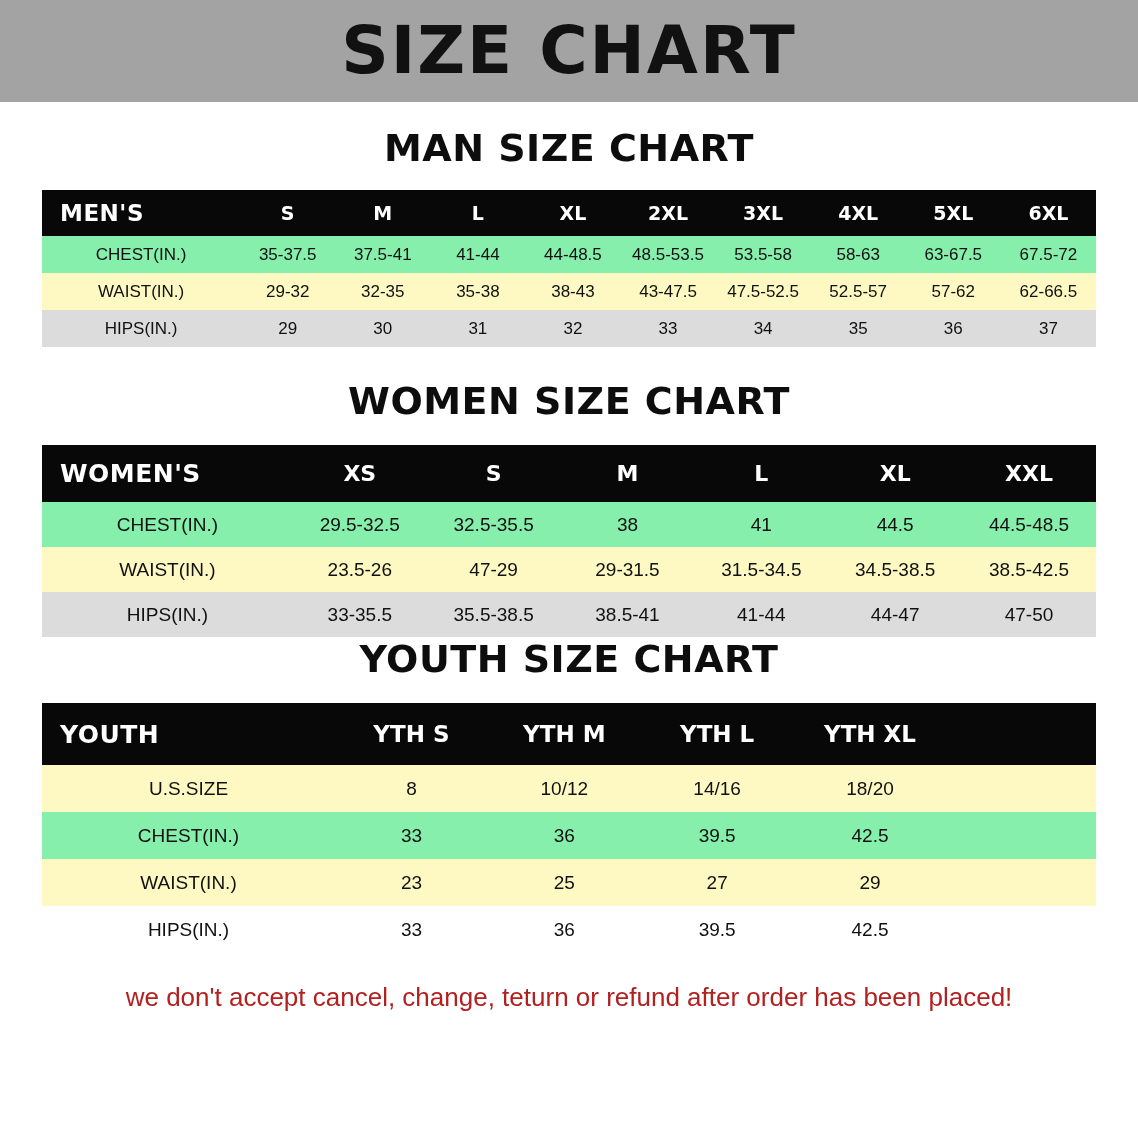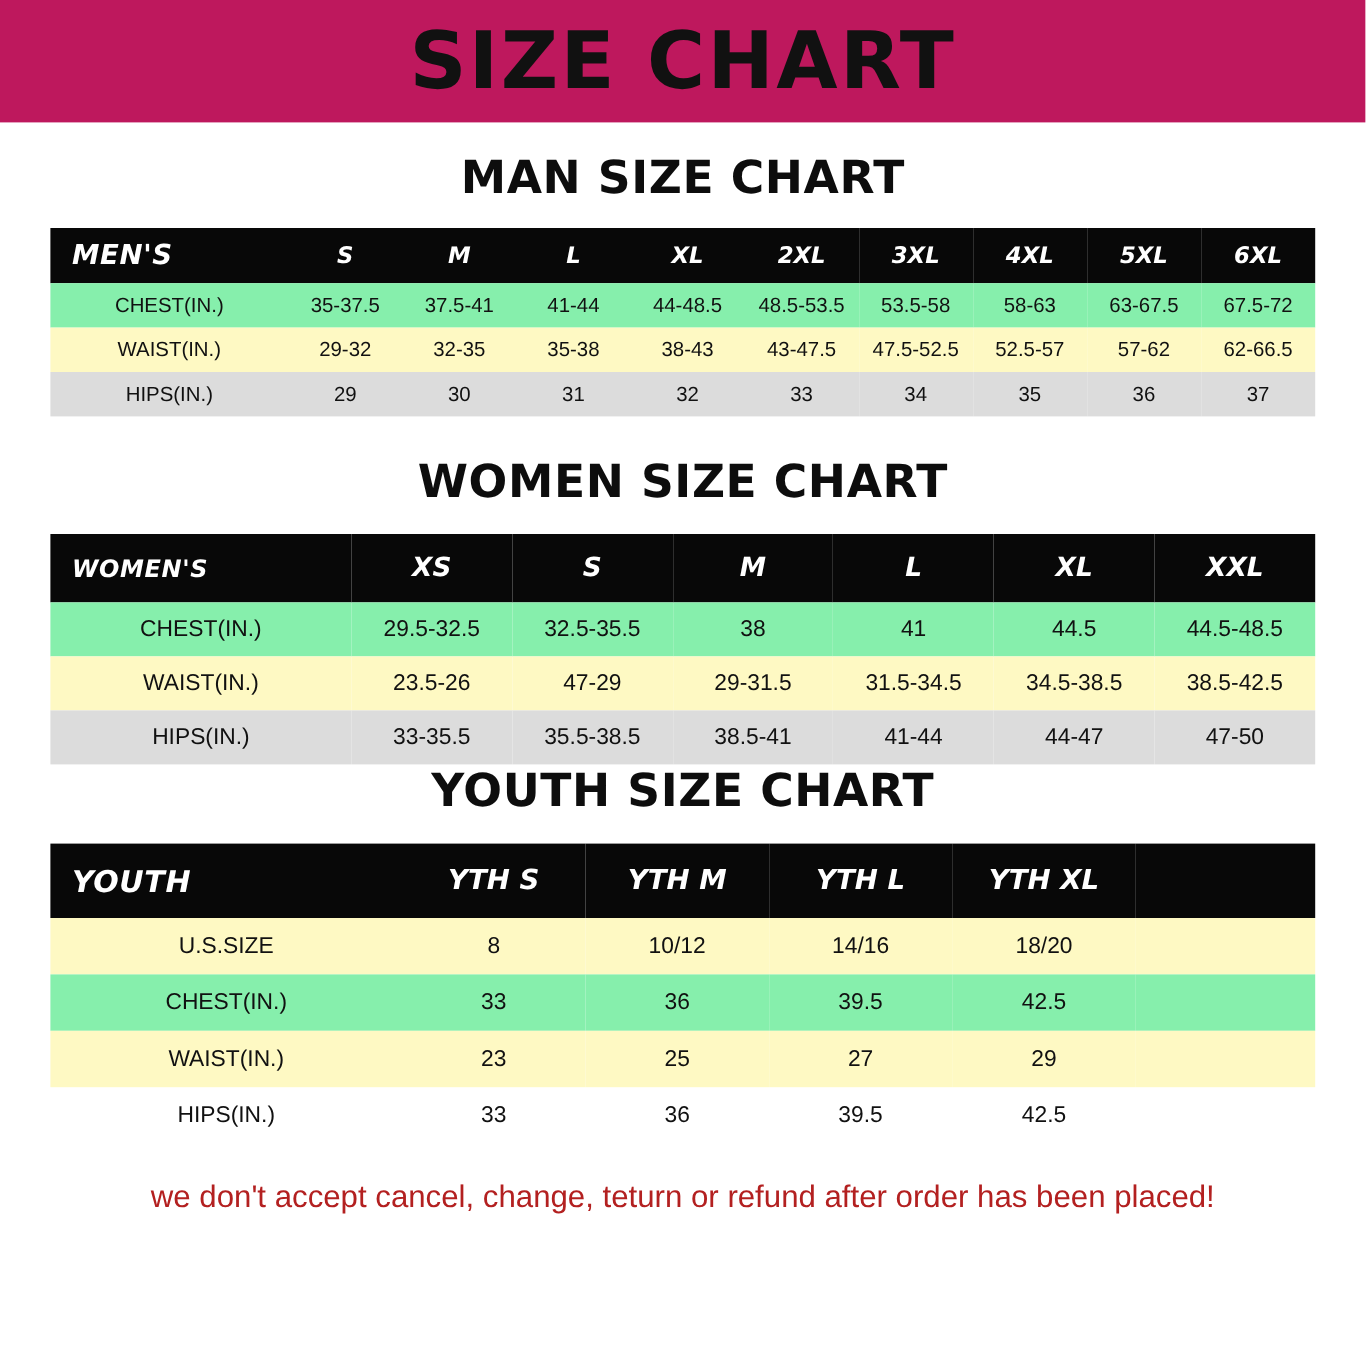--- a/index.html
+++ b/index.html
@@ -11,21 +11,21 @@
     height: 1132px;
     background: #ffffff;
     font-family: "Liberation Sans", sans-serif;
     color: #000000;
     overflow: hidden;
   }
 
   
   .banner {
     height: 102px;
-    background: #be185d;
+    background: #a3a3a3;
     display: flex;
     align-items: center;
     justify-content: center;
   }
   .banner-title {
     font-family: "DejaVu Sans", sans-serif;
     font-weight: bold;
     font-size: 66px;
     letter-spacing: 2px;
     color: #111111;
@@ -59,21 +59,20 @@
   .size-table td {
     text-align: center;
     font-family: "Liberation Sans", sans-serif;
     white-space: nowrap;
   }
 
   
   .size-table thead tr {
     background: #080808;
     color: #ffffff;
-    font-style: italic;
   }
   .size-table thead th {
     font-family: "DejaVu Sans", sans-serif;
     font-weight: bold;
   }
   .hdr-label {
     text-align: left !important;
     padding-left: 18px;
     letter-spacing: 0.5px;
   }
@@ -91,21 +90,21 @@
   .row-shade-c { background: #dcdcdc; }
 
   
   #man-table thead th { font-size: 19px; height: 44px; }
   #man-table .hdr-label { font-size: 23px; }
   #man-table tbody td { font-size: 17px; height: 35px; }
   #man-table .row-label { font-size: 17px; }
 
   
   #women-table thead th { font-size: 22px; height: 55px; }
-  #women-table .hdr-label { font-size: 20px; }
+  #women-table .hdr-label { font-size: 25px; }
   #women-table tbody td { font-size: 19px; height: 43px; }
   #women-table .row-label { font-size: 19px; }
 
   
   #youth-table thead th { font-size: 23px; height: 60px; }
   #youth-table .hdr-label { font-size: 25px; }
   #youth-table tbody td { font-size: 19px; height: 45px; }
   #youth-table .row-label { font-size: 19px; }
 
   .m-man   { margin-top: 20px; }

